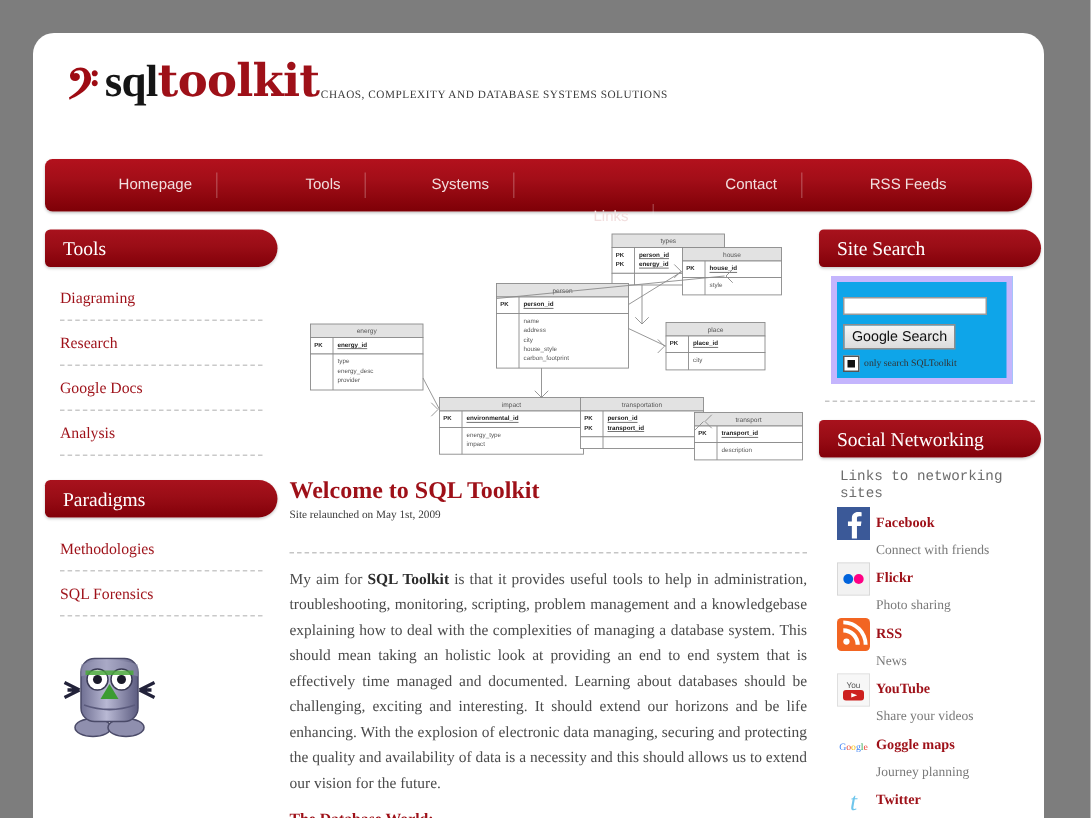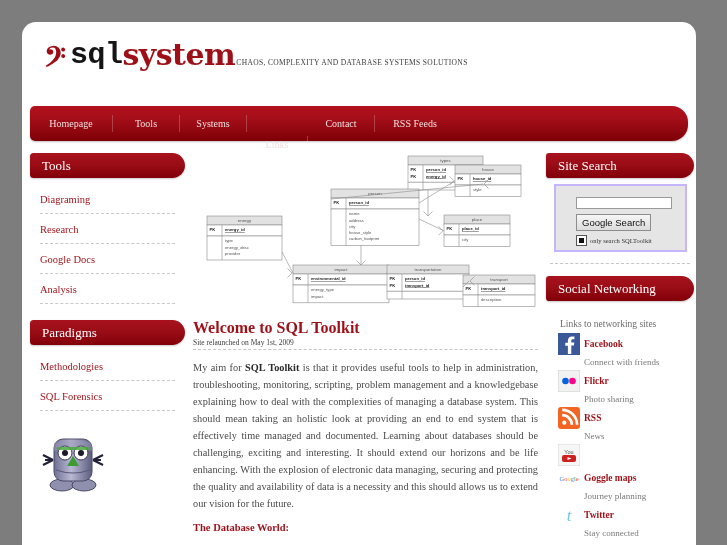--- a/index.html
+++ b/index.html
@@ -37,21 +37,21 @@
   .clef {
     font-family: "DejaVu Serif", serif;
     font-size: 34px;
     color: #9e0b13;
     line-height: 24px;
     font-weight: bold;
     margin-right: 4px;
     transform: translateY(2px);
   }
   .logo-sql {
-    font-family: Liberation Mono, monospace;
+    font-family: Liberation Serif, serif;
     font-size: 30px;
     font-weight: bold;
     color: #151515;
     letter-spacing: -0.5px;
     line-height: 30px;
   }
   .logo-toolkit {
     font-family: "DejaVu Serif", serif;
     font-size: 30px;
     font-weight: bold;
@@ -75,26 +75,26 @@
     height: 35px;
     background: linear-gradient(to bottom, #b3111d 0%, #a30e18 38%, #7e0007 100%);
     border-radius: 5px 16px 16px 5px;
     display: flex;
     align-items: center;
     box-shadow: 0 1px 2px rgba(0,0,0,.25);
   }
   .nav-item {
     flex: 0 0 auto;
     width: 66px;
-    text-align: center;
+    text-align: right;
     color: #f2dede;
     font-size: 10px;
-    font-family: Liberation Serif, serif;
+    font-family: Liberation Sans, sans-serif;
     border-right: 1px solid rgba(255,255,255,.22);
-    padding: 3px 0;
+    padding: 3px 16px;
     cursor: pointer;
   }
   .nav-item:nth-child(1){ width: 82px; }
   .nav-item:nth-child(4){ width: 60px; margin-top: 41px; }
   .nav-item:nth-child(6){ border-right: none; width: 80px; }
 
   
   .cols {
     display: flex;
     padding: 12px 8px 0 8px;
@@ -144,21 +144,21 @@
     color: #9e1018;
     font-size: 16px;
     font-family: "Liberation Serif", serif;
     font-weight: bold;
     margin: 6px 0 1px 0;
   }
   .art-sub {
     font-size: 7.5px;
     color: #3c3c3c;
     font-family: "Liberation Serif", serif;
-    margin-bottom: 2px;
+    margin-bottom: 21px;
   }
   .hr-dash { border: 0; border-top: 1px dashed #c5c5c5; margin: 0 0 9px 0; }
   .art-body {
     font-size: 10.3px;
     line-height: 17px;
     color: #4a4a4a;
     text-align: justify;
     font-family: "Liberation Serif", serif;
     margin: 0 0 10px 0;
   }
@@ -166,25 +166,25 @@
   .art-h2 {
     color: #9e1018;
     font-size: 10.5px;
     font-weight: bold;
     font-family: "Liberation Serif", serif;
     margin: 0;
   }
 
   
   .search-box {
-    border: 2px solid #c4b5fd;
+    border: 4px solid #c4b5fd;
     width: 104px;
-    padding: 6px 5px 4px 20px;
+    padding: 6px 5px 4px 4px;
     margin: 6px 0 0 8px;
-    background: #e5e5e5;
+    background: #0ea5e9;
   }
   .search-input {
     width: 96px;
     height: 12px;
     border: 1px solid #9a9a9a;
     font-size: 9px;
     padding: 1px 2px;
     box-sizing: border-box;
     font-family: "Liberation Sans", sans-serif;
   }
@@ -219,22 +219,22 @@
     background: #111;
   }
   .radio-lbl { font-size: 6.5px; color: #333; font-family: "Liberation Serif", serif; }
 
   .dash-sep { border: 0; border-top: 1px dashed #c5c5c5; margin: 11px 4px 12px 4px; }
 
   
   .soc-intro {
     font-size: 9.5px;
     color: #6d6d6d;
-    margin: 18px 0 4px 14px;
-    font-family: Liberation Serif, serif;
+    margin: 7px 0 4px 14px;
+    font-family: Liberation Mono, monospace;
   }
   .soc-item { display: flex; margin: 0 0 1px 12px; }
   .soc-ico { width: 22px; height: 22px; flex: 0 0 22px; margin-right: 4px; }
   .soc-txt { padding-top: 0px; }
   .soc-name {
     font-size: 9.5px;
     font-weight: bold;
     color: #9e1018;
     font-family: "Liberation Serif", serif;
     line-height: 11px;
@@ -249,21 +249,21 @@
 </style>
 </head>
 <body>
 
 <div id="page">
 
   <div class="header">
     <div class="logo-line">
       <span class="clef">𝄢</span>
       <span class="logo-sql">sql</span>
-      <span class="logo-toolkit">system</span>
+      <span class="logo-toolkit">toolkit</span>
       <span class="tagline">CHAOS, COMPLEXITY AND DATABASE SYSTEMS SOLUTIONS</span>
     </div>
   </div>
 
   <div class="nav">
     <div class="nav-item">Homepage</div>
     <div class="nav-item">Tools</div>
     <div class="nav-item">Systems</div>
     <div class="nav-item">Links</div>
     <div class="nav-item">Contact</div>
@@ -487,20 +487,24 @@
 
       <div class="soc-item">
         <span class="soc-ico">
           <svg width="22" height="22" viewBox="0 0 22 22">
               <rect width="22" height="22" fill="#f7f7f7" stroke="#d8d8d8"></rect>
               <text x="11" y="9.5" font-family="Liberation Sans, sans-serif" font-size="5.5" fill="#555" text-anchor="middle">You</text>
               <rect x="4" y="11" width="14" height="7" rx="2" fill="#cd201f"></rect>
               <polygon points="9.5,13 13.5,14.5 9.5,16" fill="#fff"></polygon>
             </svg>
         </span>
+        <span class="soc-txt">
+          <span class="soc-name">YouTube</span><br>
+          <span class="soc-desc">Share your videos</span>
+        </span>
       </div>
 
       <div class="soc-item">
         <span class="soc-ico">
           <svg width="22" height="22" viewBox="0 0 22 22">
               <rect width="22" height="22" fill="#ffffff"></rect>
               <text x="11" y="14" font-family="Liberation Serif, serif" font-size="6.5" text-anchor="middle"><tspan fill="#4285f4">G</tspan><tspan fill="#ea4335">o</tspan><tspan fill="#fbbc05">o</tspan><tspan fill="#4285f4">g</tspan><tspan fill="#34a853">l</tspan><tspan fill="#ea4335">e</tspan></text>
             </svg>
         </span>
         <span class="soc-txt">

